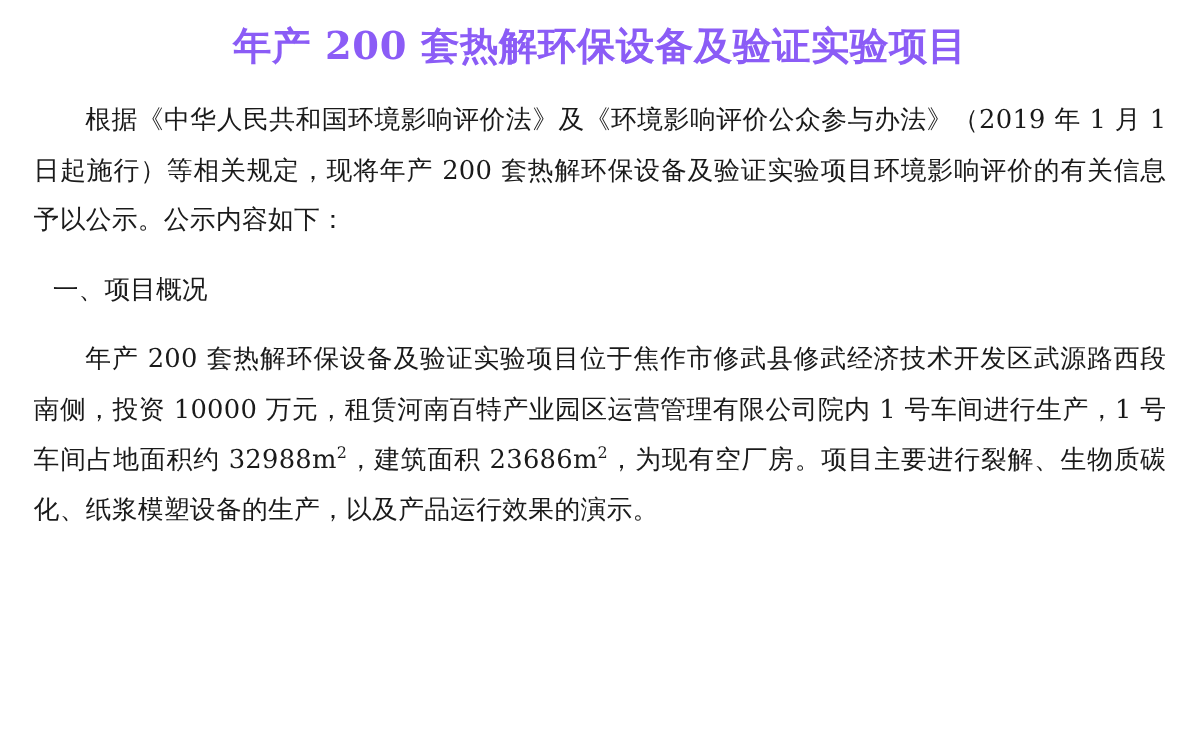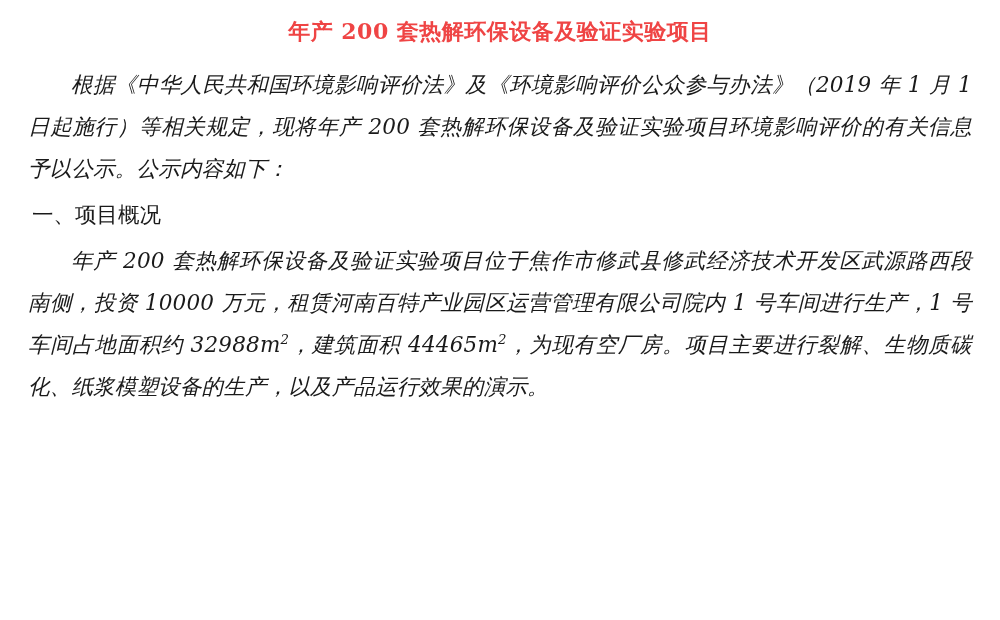--- a/index.html
+++ b/index.html
@@ -15,50 +15,49 @@
     color: #1a1a1a;
   }
   .page {
     width: 1000px;
     height: 620px;
     box-sizing: border-box;
     padding: 14px 28px 0 28px;
   }
   .doc-title {
     text-align: center;
-    font-size: 22px;
+    font-size: 32px;
     line-height: 1.55;
     font-weight: 700;
     letter-spacing: 0.5px;
     margin: 0;
-    color: #ef4444;
+    color: #8b5cf6;
   }
   .doc-title .line {
     display: block;
   }
   .body-block {
     margin-top: 16px;
   }
   p.para {
     font-size: 21.5px;
     line-height: 1.95;
     margin: 0;
     text-align: justify;
     text-justify: inter-ideograph;
     letter-spacing: 0.2px;
     color: #1a1a1a;
   }
   p.indent {
     text-indent: 2em;
-    font-style: italic;
   }
   p.heading {
     font-size: 21.5px;
     line-height: 1.95;
-    margin: 4px;
+    margin: 16px;
     color: #1a1a1a;
   }
   sup {
     font-size: 0.62em;
     vertical-align: super;
     line-height: 0;
   }
 </style>
 </head>
 <body>
@@ -68,16 +67,16 @@
   <h1 class="doc-title">
     <span class="line">年产 200 套热解环保设备及验证实验项目</span>
   </h1>
 
   <div class="body-block">
 
     <p class="para indent">根据《中华人民共和国环境影响评价法》及《环境影响评价公众参与办法》（2019 年 1 月 1 日起施行）等相关规定，现将年产 200 套热解环保设备及验证实验项目环境影响评价的有关信息予以公示。公示内容如下：</p>
 
     <p class="heading">一、项目概况</p>
 
-    <p class="para indent"><span>年产 200 套热解环保设备及验证实验项目位于焦作市修武县修武经济技术开发区武源路西段南侧，投资 10000 万元，租赁河南百特产业园区运营管理有限公司院内 1 号车间进行生产，1 号车间占地面积约 32988m</span><sup>2</sup><span>，建筑面积 44465m</span><sup>2</sup><span>，为现有空厂房。项目主要进行裂解、生物质碳化、纸浆模塑设备的生产，以及产品运行效果的演示。</span></p>
+    <p class="para indent"><span>年产 200 套热解环保设备及验证实验项目位于焦作市修武县修武经济技术开发区武源路西段南侧，投资 10000 万元，租赁河南百特产业园区运营管理有限公司院内 1 号车间进行生产，1 号车间占地面积约 32988m</span><sup>2</sup><span>，建筑面积 23686m</span><sup>2</sup><span>，为现有空厂房。项目主要进行裂解、生物质碳化、纸浆模塑设备的生产，以及产品运行效果的演示。</span></p>
 
   </div>
 </div>
 
 </body></html>

